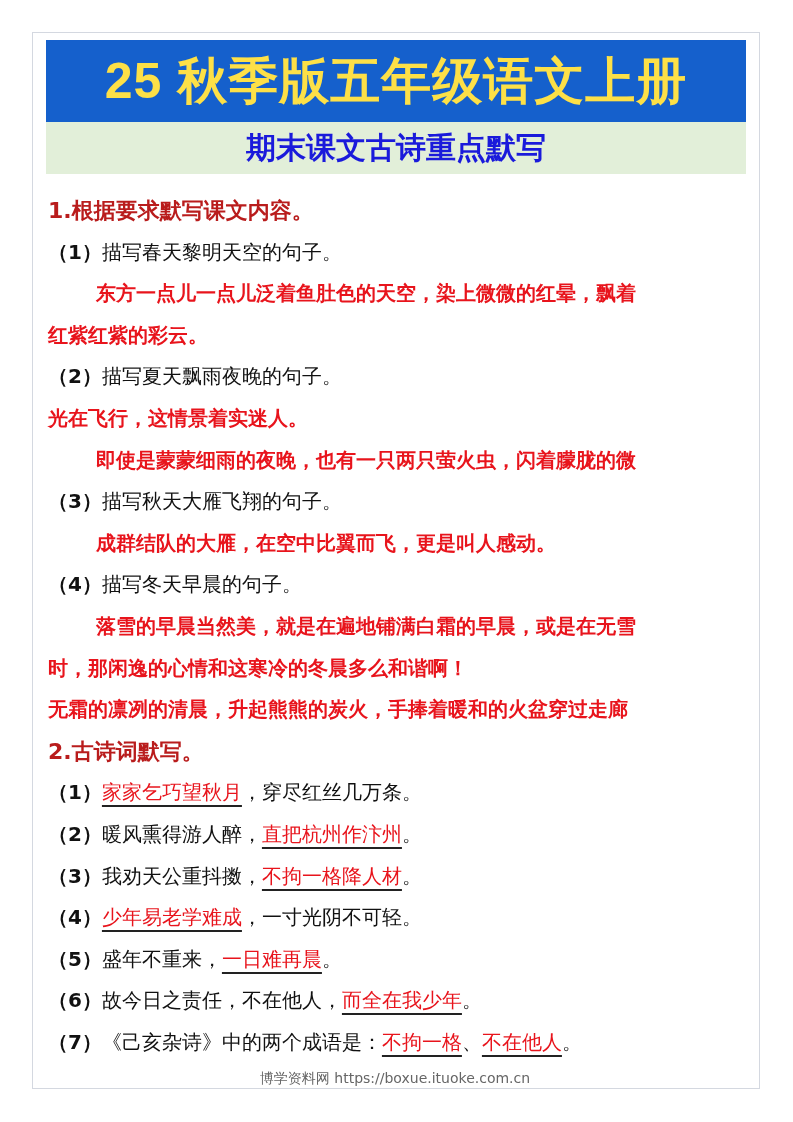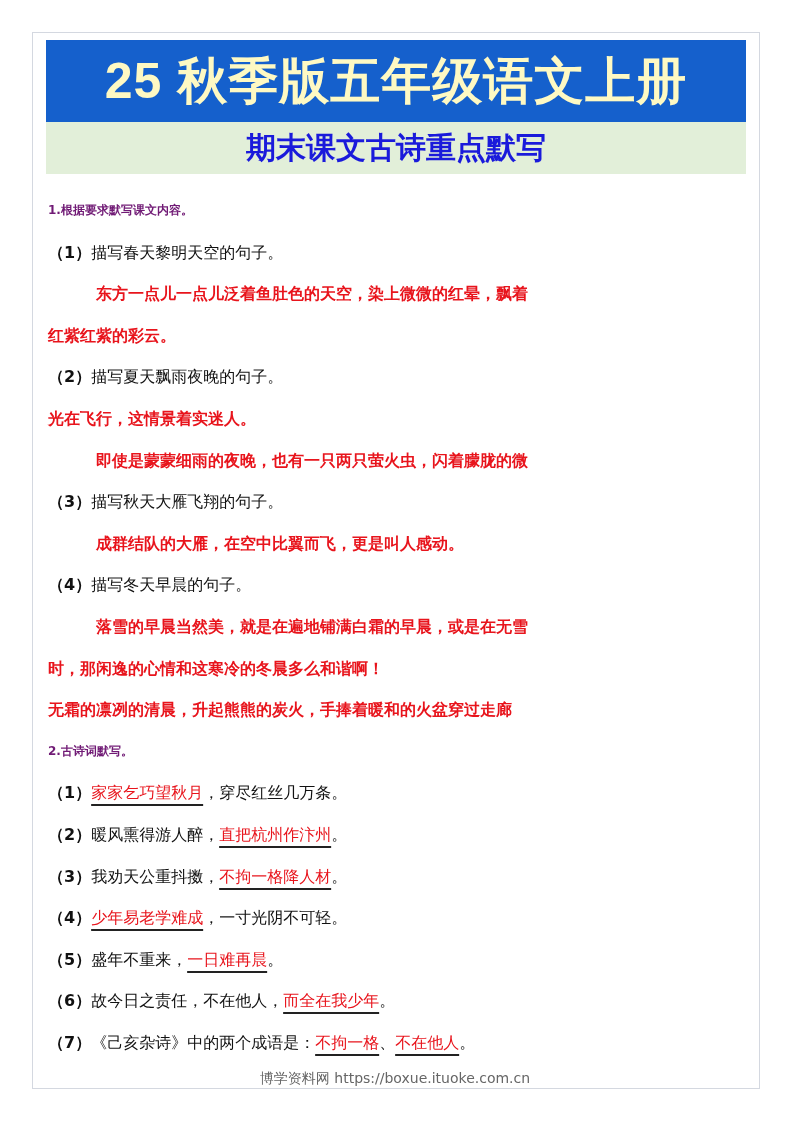--- a/index.html
+++ b/index.html
@@ -2,29 +2,29 @@
 <html><head>
 <meta charset="utf-8">
 <style>
   html, body { margin:0; padding:0; background:#ffffff; }
   body { width:793px; height:1122px; position:relative; overflow:hidden;
          font-family:"DejaVu Sans","Liberation Sans",sans-serif; }
   .page-border { position:absolute; left:32px; top:32px; width:728px; height:1057px;
                  border:1px solid #d4d8e0; box-sizing:border-box; }
   .header-blue { position:absolute; left:46px; top:40px; width:700px; height:82px;
                  background:#1560cc; display:flex; align-items:center; justify-content:center; }
-  .header-blue .title { color:#fef9c3; font-family:"Liberation Sans","DejaVu Sans",sans-serif;
+  .header-blue .title { color:#fde047; font-family:"Liberation Sans","DejaVu Sans",sans-serif;
                  font-weight:bold; font-size:50px; letter-spacing:1px; line-height:1; }
   .header-green { position:absolute; left:46px; top:122px; width:700px; height:52px;
                  background:#e2efd9; display:flex; align-items:center; justify-content:center; }
   .header-green .subtitle { color:#1a1adb; font-family:"DejaVu Serif","Liberation Serif",serif;
                  font-weight:bold; font-size:30px; line-height:1; }
   .content { position:absolute; left:48px; top:190px; width:700px; }
-  .line { height:41.6px; line-height:41.6px; font-size:16px; color:#111; white-space:nowrap; }
-  .sec { color:#701a75; font-weight:bold; font-size:12px; }
+  .line { height:41.6px; line-height:41.6px; font-size:20px; color:#111; white-space:nowrap; }
+  .sec { color:#b91c1c; font-weight:bold; font-size:22px; }
   .q { color:#111; }
   .ans { color:#e8141c; font-weight:bold; }
   .ans-line { text-decoration-color:#222; text-underline-offset:6px;
               text-decoration-thickness:1.5px; }
   .indent { padding-left:48px; }
   .ul { color:#e8141c; text-decoration:underline; text-decoration-color:#222;
         text-underline-offset:6px; text-decoration-thickness:1.5px; }
   .num { font-weight:bold; }
   .footer { position:absolute; left:0; width:790px; top:1070px; text-align:center;
             font-size:14px; color:#666; font-family:"DejaVu Sans",sans-serif; }

